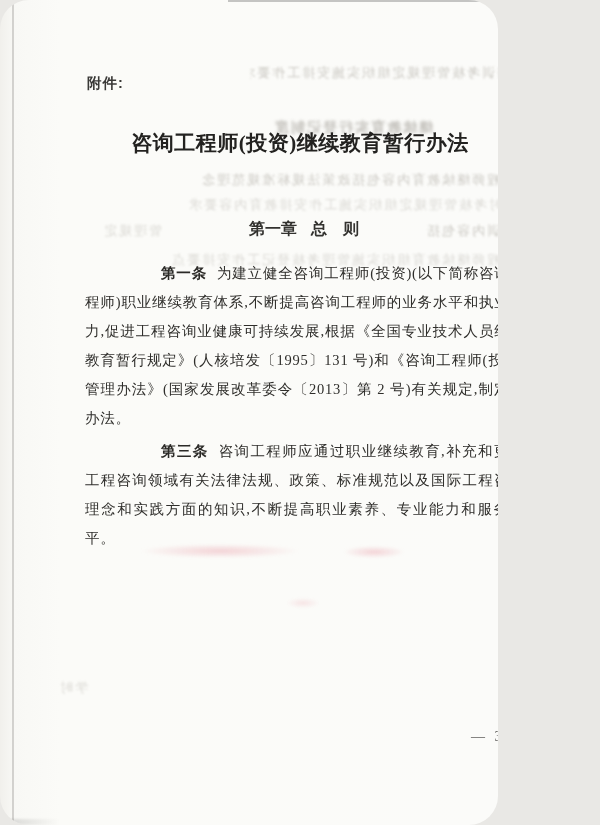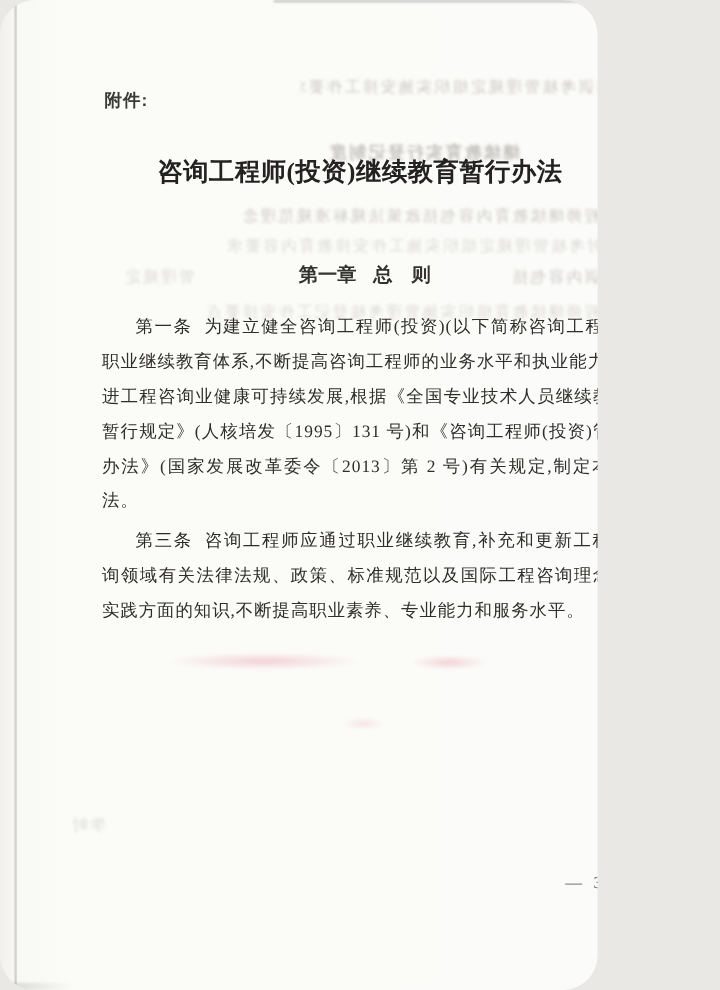--- a/index.html
+++ b/index.html
@@ -67,21 +67,21 @@
     position:absolute;left:85px;top:259px;width:440px;
   }
   .body-text p{
     margin:0 0 4px 0;
     font-size:14.5px;line-height:29px;letter-spacing:0.8px;
     text-align:justify;color:#2f2e2b;
     text-indent:28px;
   }
   .art-label{
     font-family:"Liberation Sans","DejaVu Sans",sans-serif;
-    font-weight:400;color:#2b2a27;margin-right:10px;
+    font-weight:700;color:#2b2a27;margin-right:10px;margin-left:48px;
   }
   .page-number{
     position:absolute;left:471px;top:729px;
     font-size:14px;color:#5c5b58;letter-spacing:3px;white-space:nowrap;
   }
 </style>
 </head>
 <body>
 
 <div class="page">

